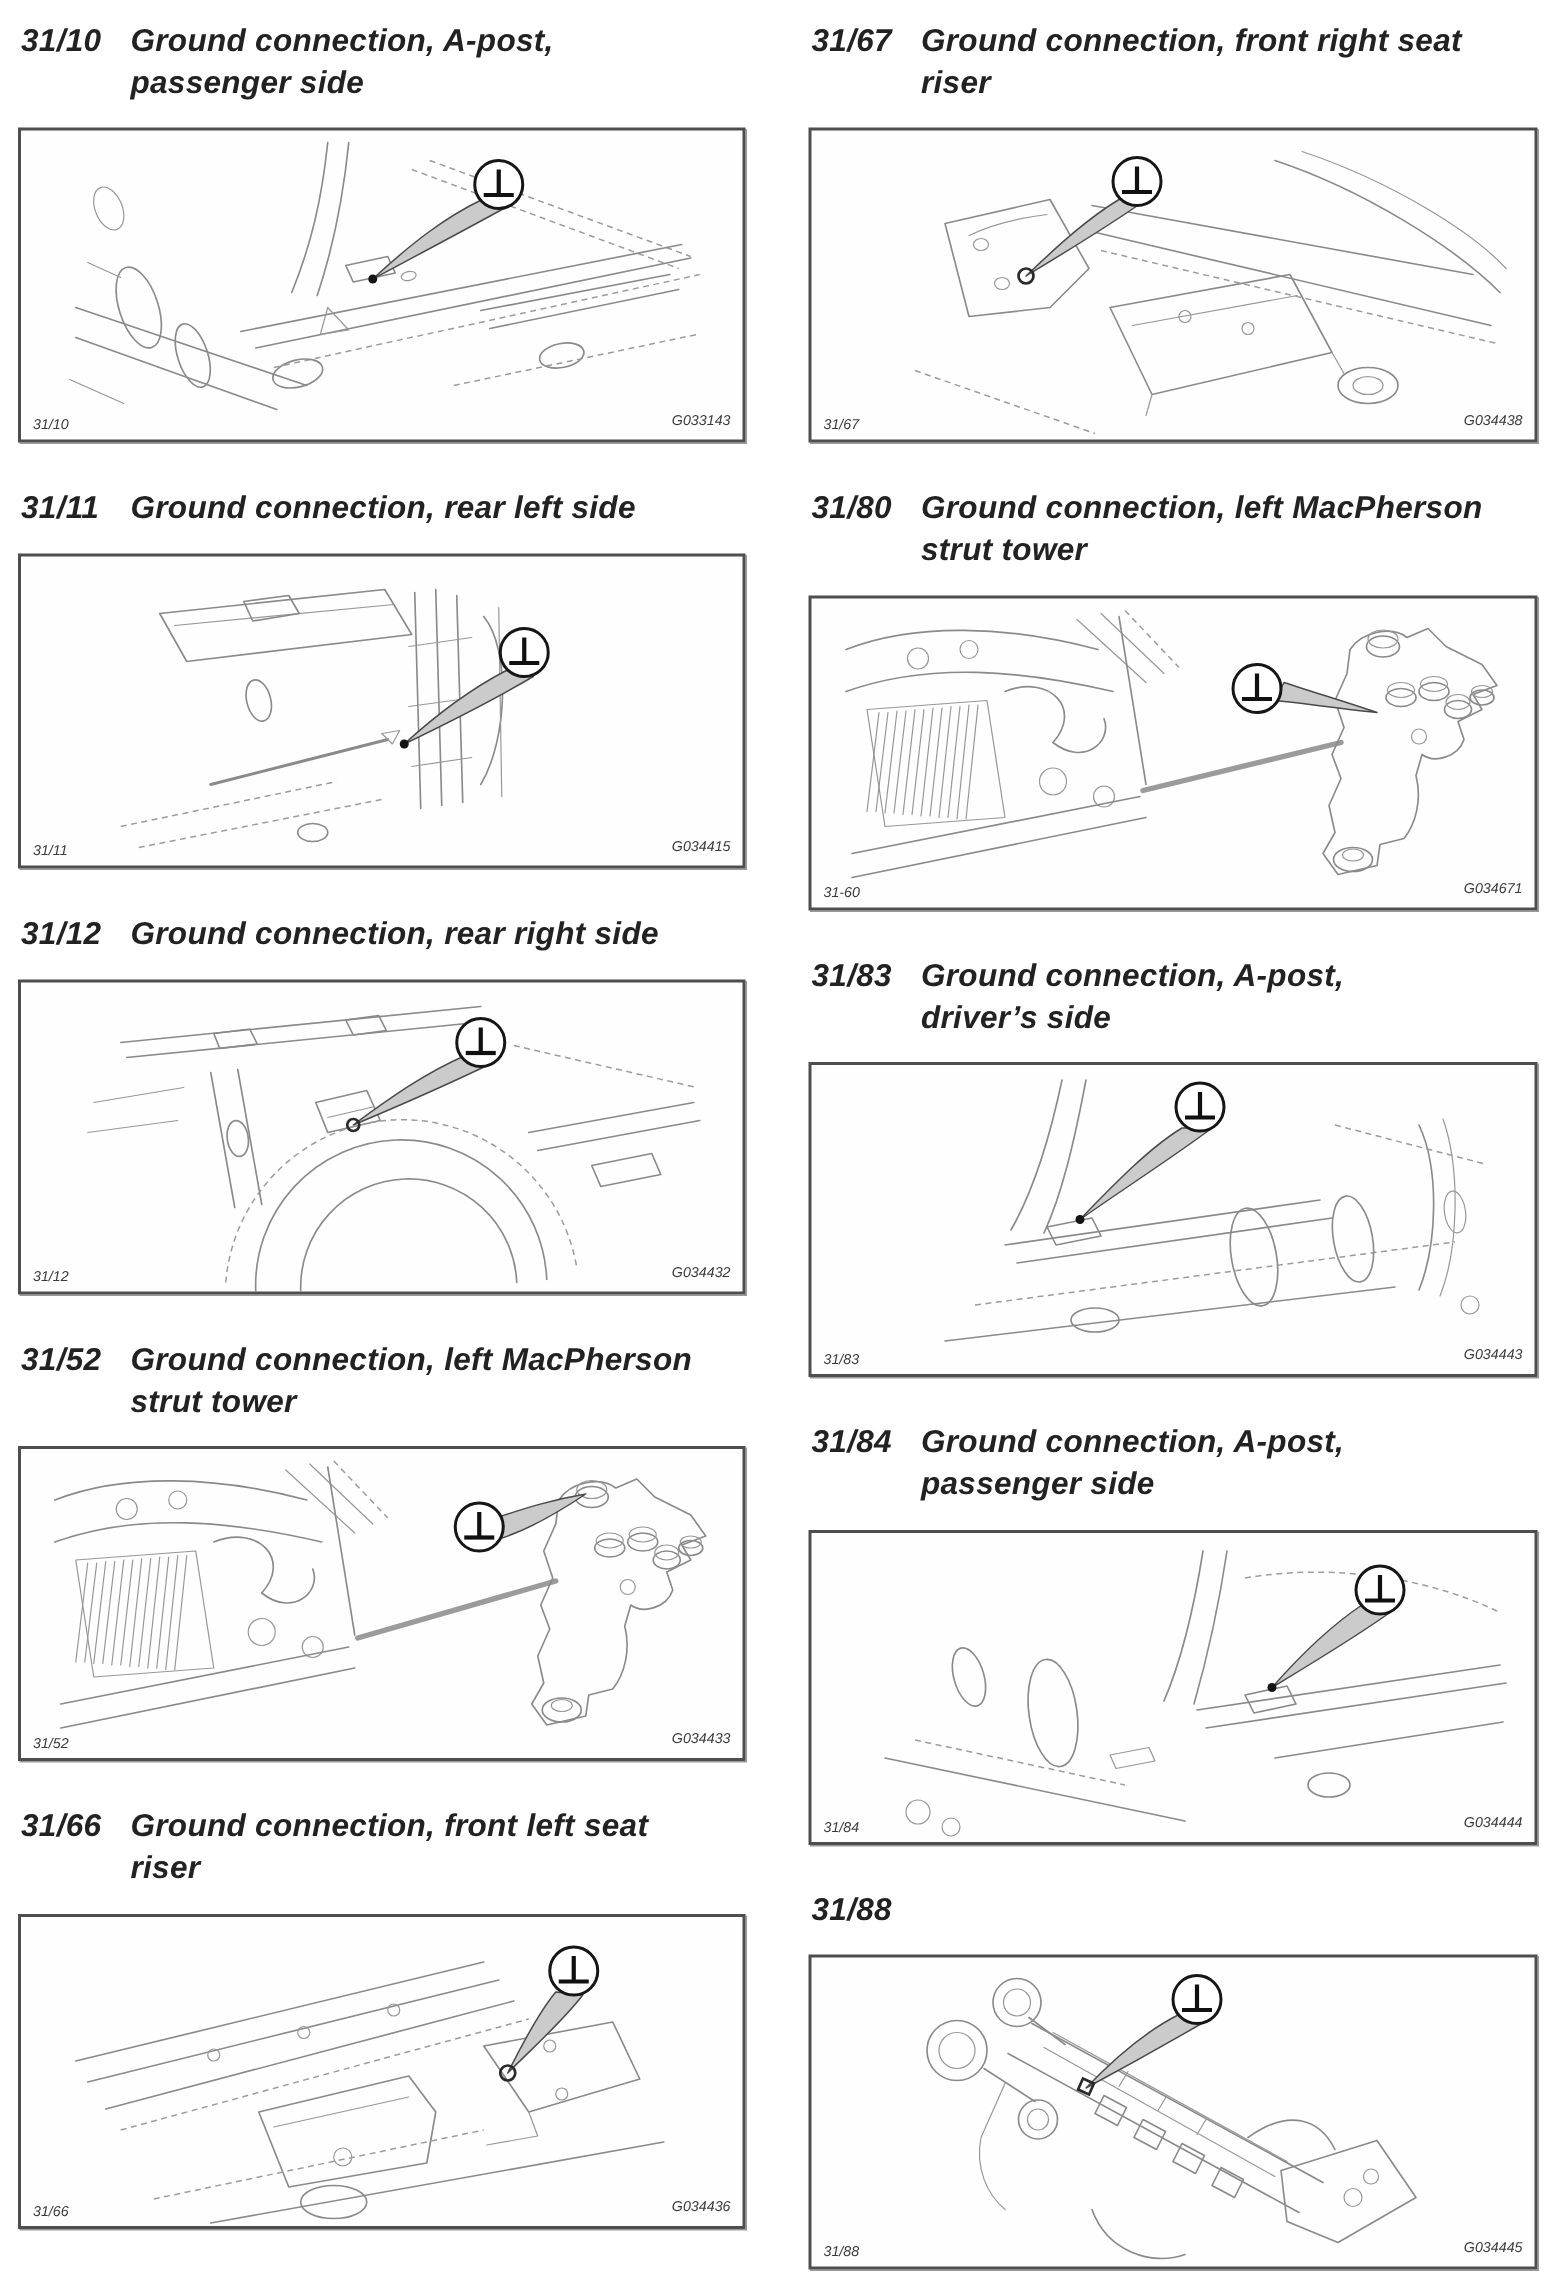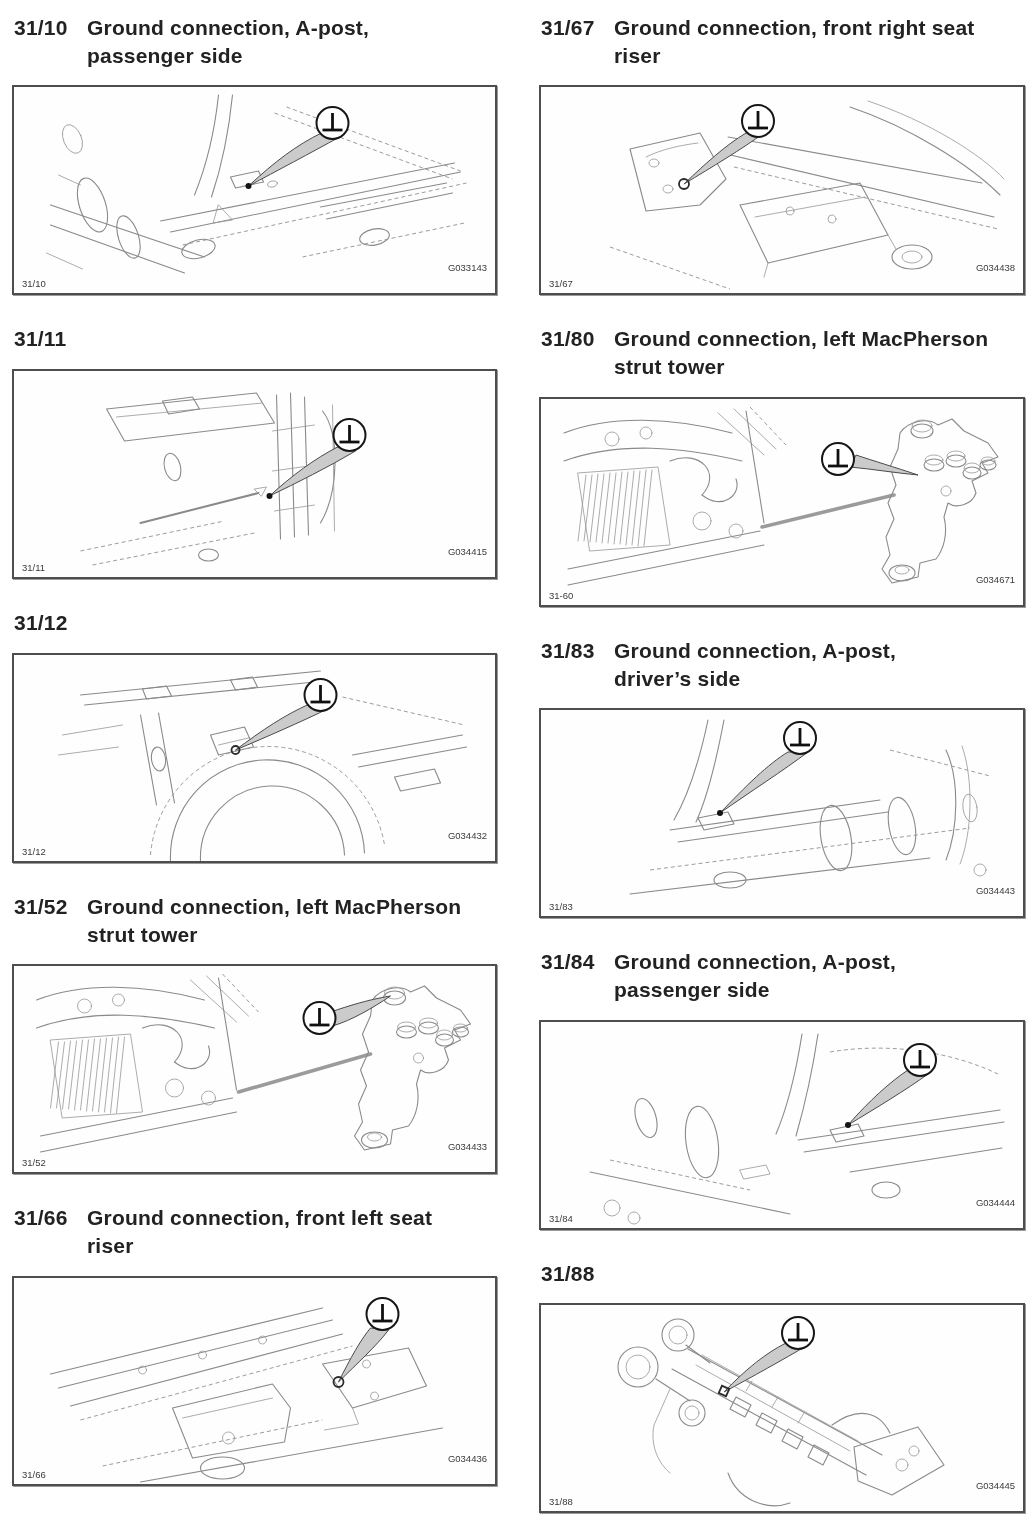--- a/index.html
+++ b/index.html
@@ -1,31 +1,31 @@
 <!DOCTYPE html>
 <html><head>
 <meta charset="utf-8">
 <style>
   html,body{margin:0;padding:0;background:#ffffff;}
   body{width:1035px;height:1518px;overflow:hidden;
        font-family:"Liberation Sans", sans-serif;color:#1e1e1e;}
   .page{box-sizing:border-box;width:1035px;height:1518px;
         padding:12px 8px 8px 12px;display:grid;
         grid-template-columns:485px 486px;column-gap:42px;}
-  .col{display:block;}
+  .col{display:block;font-style:italic;}
   .heading{display:flex;margin:2px 0 16px 2px;font-weight:bold;
            font-size:21px;line-height:1.32;letter-spacing:.2px;color:#222;}
   .num{flex:0 0 73px;}
   .title{white-space:pre-line;max-width:400px;}
   .figbox{position:relative;height:206px;border:2px solid #4e4e4e;
           margin-bottom:30px;background:#fefefe;box-shadow:1px 1px 0 #9a9a9a;}
   .sec:last-child .figbox{margin-bottom:0;}
   .figbox svg{position:absolute;left:0;top:0;width:100%;height:100%;}
   .figid{position:absolute;left:8px;bottom:4px;font-size:9.5px;color:#3a3a3a;}
-  .figcode{position:absolute;right:8px;bottom:20px;font-size:9.5px;color:#3a3a3a;}
+  .figcode{position:absolute;right:8px;bottom:7px;font-size:9.5px;color:#3a3a3a;}
   
   .s{fill:none;stroke:#8a8a8a;stroke-width:1.1;stroke-linecap:round;stroke-linejoin:round;}
   .sf{fill:none;stroke:#979797;stroke-width:.8;stroke-linecap:round;stroke-linejoin:round;}
   .sd{fill:none;stroke:#9c9c9c;stroke-width:1;stroke-dasharray:4 3;}
   .s2{fill:none;stroke:#8a8a8a;stroke-width:2;stroke-linecap:round;}
   .swh{fill:#cbcbcb;stroke:#4a4a4a;stroke-width:1;stroke-linejoin:round;}
   .cc{fill:#ffffff;stroke:#161616;stroke-width:2;}
   .gs{fill:none;stroke:#101010;stroke-width:2.8;stroke-linecap:butt;}
   .ldr{fill:none;stroke:#9b9b9b;stroke-width:3.6;stroke-linecap:round;}
   .dot{fill:#141414;}
@@ -79,20 +79,21 @@
           </g>
         </svg>
         <span class="figid">31/10</span>
         <span class="figcode">G033143</span>
       </div>
     </div>
 
     <div class="sec">
       <div class="heading">
         <span class="num">31/11</span>
+        <span class="title">Ground connection, rear left side</span>
       </div>
       <div class="figbox">
         <svg viewBox="0 0 464 206">
           <path class="s" d="M84,38 L234,22 L252,52 L102,70 Z"></path>
           <path class="sf" d="M94,46 L240,32"></path>
           <path class="s" d="M140,30 l30,-4 l7,12 l-31,5 Z"></path>
           <path class="s" d="M254,24 L258,168"></path>
           <path class="s" d="M268,22 L272,166"></path>
           <path class="s" d="M282,26 L286,164"></path>
           <path class="sf" d="M250,60 L292,54"></path>
@@ -117,20 +118,21 @@
           </g>
         </svg>
         <span class="figid">31/11</span>
         <span class="figcode">G034415</span>
       </div>
     </div>
 
     <div class="sec">
       <div class="heading">
         <span class="num">31/12</span>
+        <span class="title">Ground connection, rear right side</span>
       </div>
       <div class="figbox">
         <svg viewBox="0 0 464 206">
           <path class="s" d="M58,40 L298,16"></path>
           <path class="s" d="M62,50 L302,26"></path>
           <path class="s" d="M120,34 l24,-3 l5,10 l-25,3 Z"></path>
           <path class="s" d="M208,25 l22,-3 l5,10 l-22,3 Z"></path>
           <path class="s" d="M118,60 L134,150"></path>
           <path class="s" d="M136,58 L152,148"></path>
           <ellipse class="s" cx="136" cy="104" rx="7" ry="12" transform="rotate(-8 136 104)"></ellipse>

